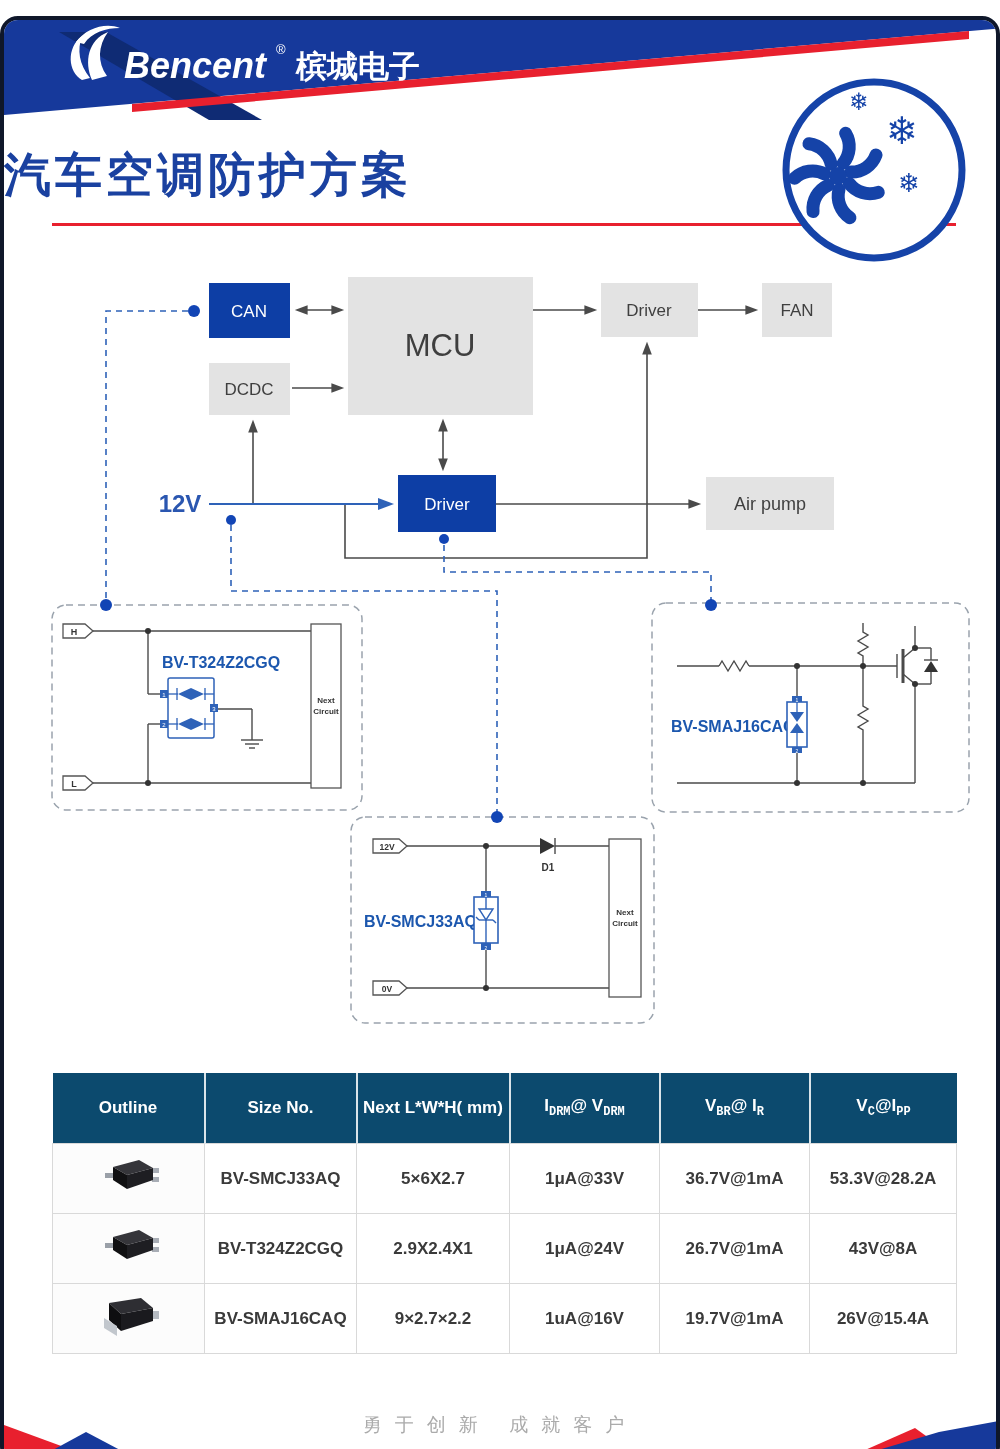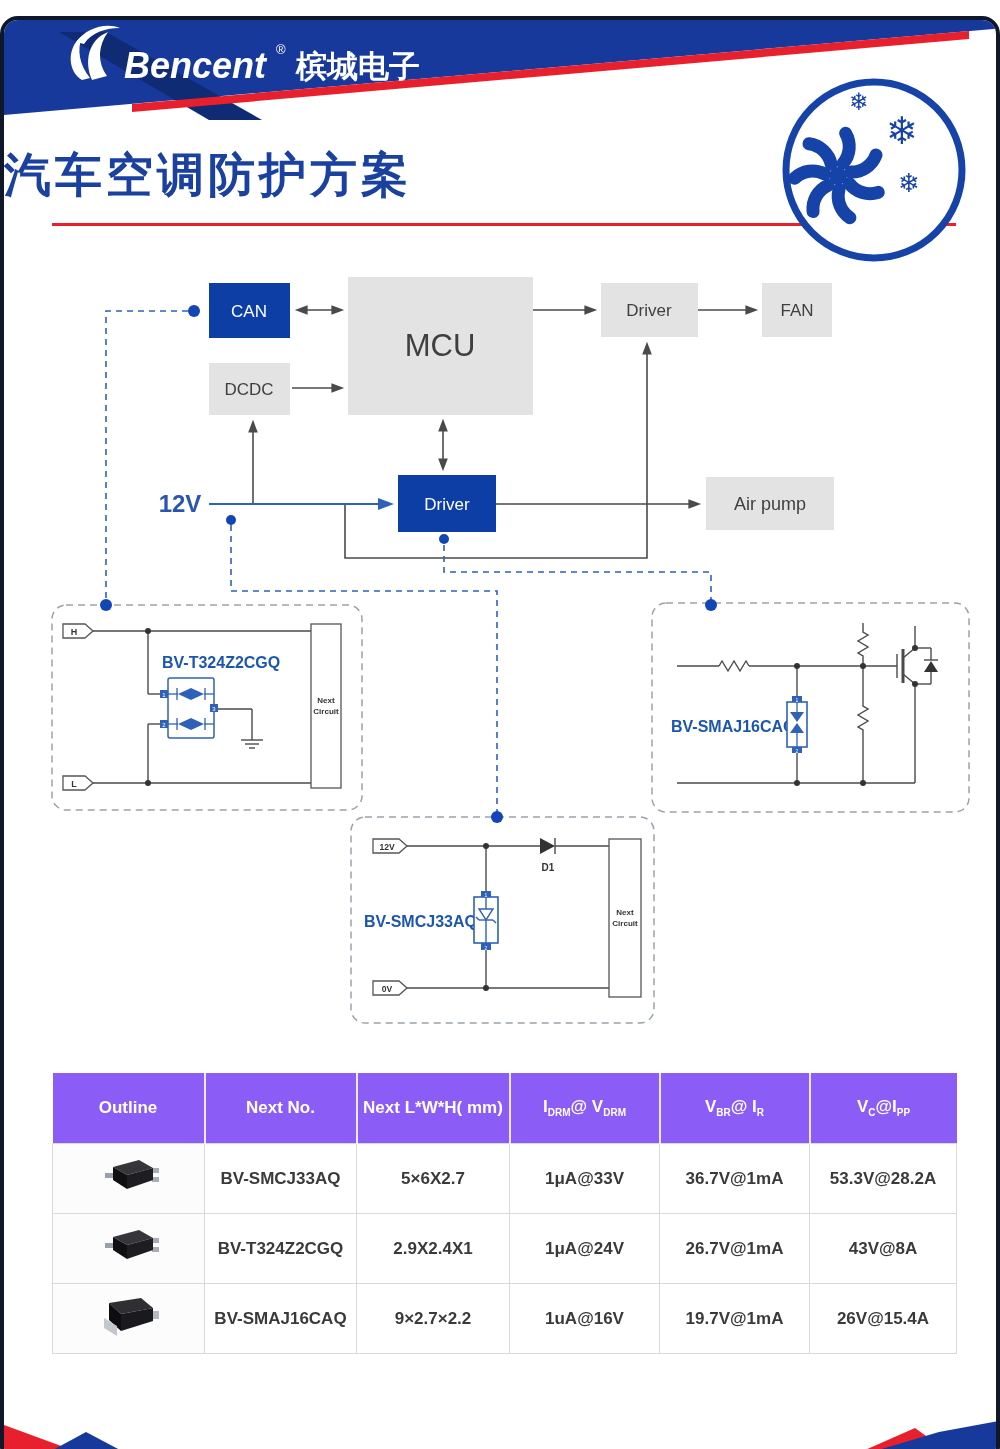--- a/index.html
+++ b/index.html
@@ -10,24 +10,24 @@
   .banner-svg{left:0;top:0;}
   .page-title{left:0;top:124px;width:100%;margin:0;text-align:left;
     font-size:47px;font-weight:bold;color:#1A41A0;letter-spacing:4px;}
   .red-line{left:48px;top:203px;width:904px;height:3px;background:#E8202E;}
   .badge-svg{left:770px;top:50px;}
   .diagram-svg{left:0;top:240px;}
   svg text{font-family:"Liberation Sans","DejaVu Sans",sans-serif;}
 
   
   .spec-table{left:48px;top:1053px;width:904px;border-collapse:collapse;table-layout:fixed;}
-  .spec-table th{background:#8b5cf6;color:#fff;font-size:17px;font-weight:bold;height:68px;
+  .spec-table th{background:#0c4a6e;color:#fff;font-size:17px;font-weight:bold;height:68px;
     border-right:2px solid rgba(255,255,255,.85);text-align:center;}
   .spec-table th:last-child{border-right:none;}
-  .spec-table th sub{font-size:10px;}
+  .spec-table th sub{font-size:12px;font-family:Liberation Mono, monospace;}
   .spec-table td{height:67px;text-align:center;font-size:17px;font-weight:bold;color:#3a3a3a;
     border:1px solid #d9d9d9;background:#fff;}
   .spec-table td.outline-cell{background:#fcfcfc;}
 
   .footer-slogan{left:0;top:1392px;width:100%;text-align:center;color:#ABABAB;
     font-size:19px;letter-spacing:13px;}
   .corners-svg{left:0;top:1379px;}
 </style>
 </head>
 <body>
@@ -296,21 +296,21 @@
         <col style="width:152px">
         <col style="width:152px">
         <col style="width:153px">
         <col style="width:150px">
         <col style="width:150px">
         <col style="width:147px">
       </colgroup>
     <thead>
       <tr>
         <th><span>Outline</span></th>
-        <th><span>Next No.</span></th>
+        <th><span>Size No.</span></th>
         <th><span>Next L*W*H( mm)</span></th>
         <th><span>I</span><sub>DRM</sub><span>@ V</span><sub>DRM</sub></th>
         <th><span>V</span><sub>BR</sub><span>@ I</span><sub>R</sub></th>
         <th><span>V</span><sub>C</sub><span>@I</span><sub>PP</sub></th>
       </tr>
     </thead>
     <tbody>
       <tr>
         <td class="outline-cell">
           <svg width="64" height="46" viewBox="0 0 64 46">
@@ -357,20 +357,21 @@
         </td>
         <td>BV-SMAJ16CAQ</td>
         <td>9×2.7×2.2</td>
         <td>1uA@16V</td>
         <td>19.7V@1mA</td>
         <td>26V@15.4A</td>
       </tr>
     </tbody>
   </table>
 
+  <div class="abs footer-slogan">勇于创新    成就客户</div>
 
   <svg class="abs corners-svg" width="1000" height="70" viewBox="0 0 1000 70">
     <polygon points="0,26 0,70 120,70" fill="#E8202E"></polygon>
     <polygon points="14,70 82,33 152,70" fill="#16399B"></polygon>
     <polygon points="911,29 818,70 968,70" fill="#E8202E"></polygon>
     <polygon points="1000,21 1000,70 810,70 935,33" fill="#16399B"></polygon>
   </svg>
 
 </div>
 

